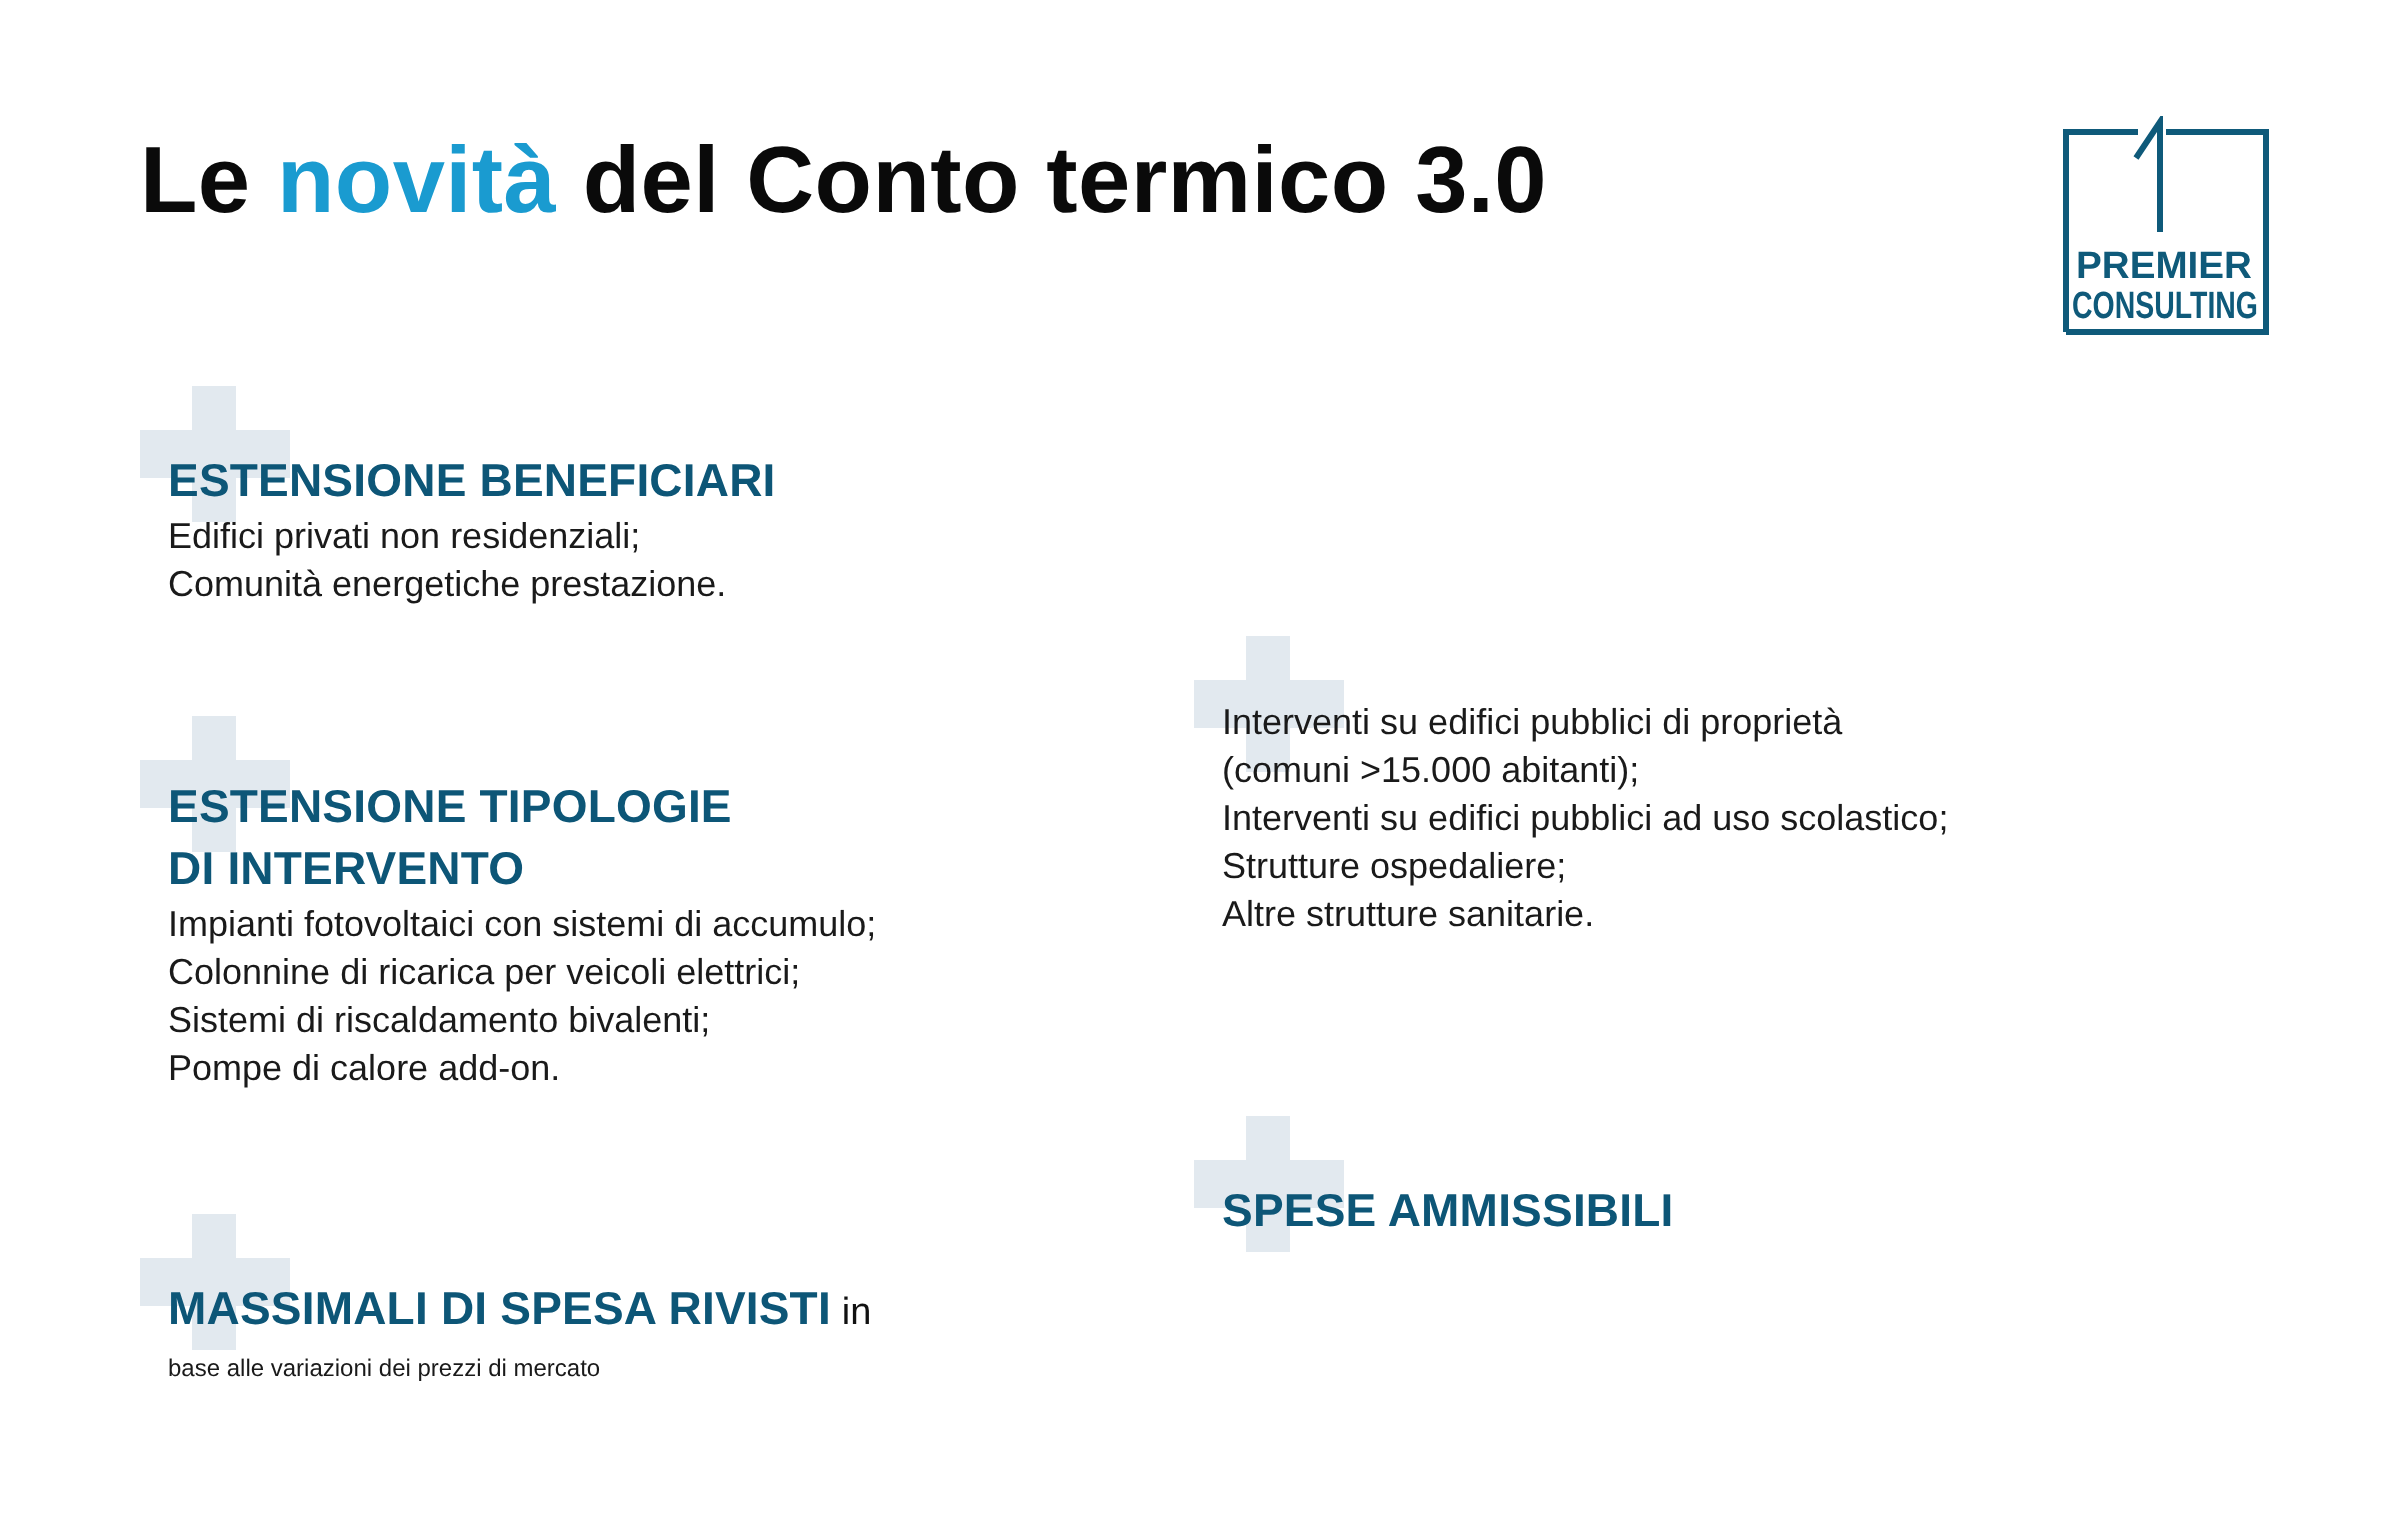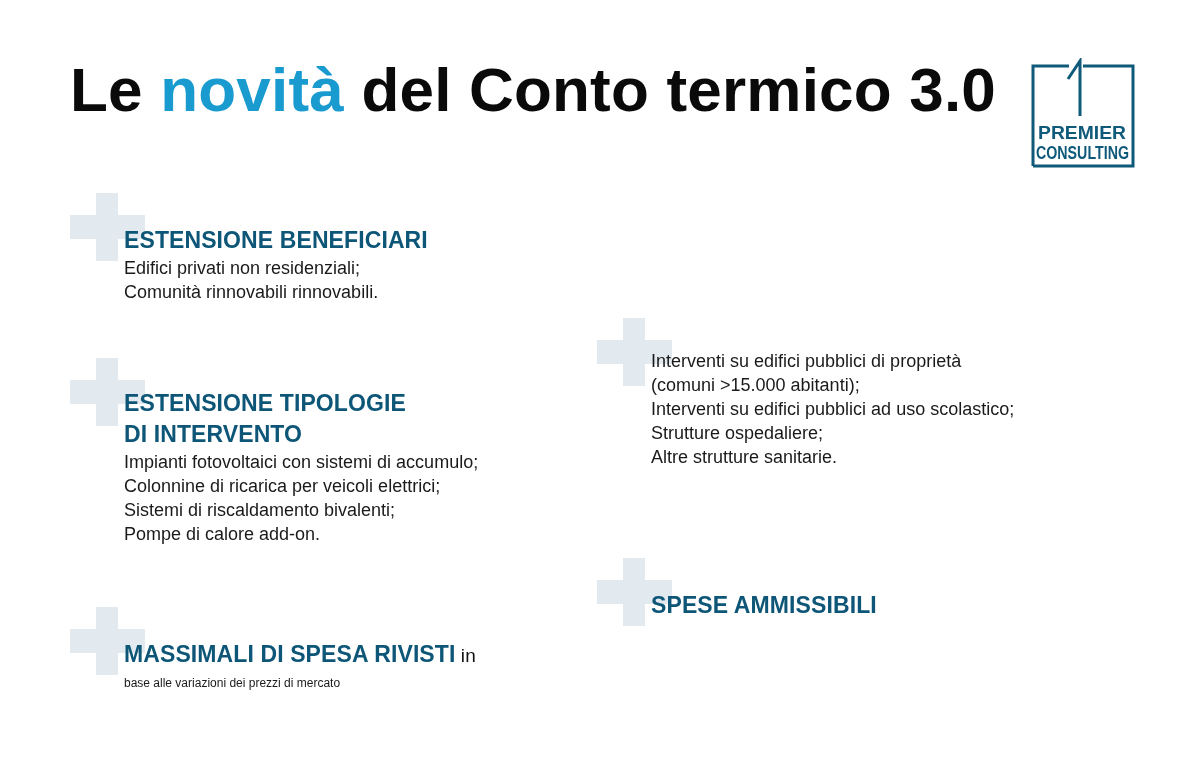--- a/index.html
+++ b/index.html
@@ -13,21 +13,21 @@
       position: relative;
       overflow: hidden;
       font-family: "Liberation Sans", "DejaVu Sans", sans-serif;
       color: #111111;
     }
     .title {
       position: absolute;
       left: 70px;
       top: 60px;
       margin: 0;
-      font-size: 62px;
+      font-size: 47px;
       font-weight: 700;
       letter-spacing: 0.2px;
       line-height: 60px;
       color: #0a0a0a;
       white-space: nowrap;
       text-align: right;
     }
     .title .accent { color: #1a9bd0; }
 
     
@@ -62,21 +62,20 @@
       top: 22px;
       width: 75px;
       height: 24px;
       background: #e2e9ef;
     }
 
     
     .section {
       position: absolute;
       z-index: 1;
-      margin-left: 40px;
     }
     .heading {
       margin: 0;
       font-size: 23px;
       font-weight: 700;
       line-height: 31px;
       color: #0d5677;
       letter-spacing: 0.1px;
       text-transform: uppercase;
     }
@@ -141,21 +140,21 @@
   </div>
 <div class="plus" style="left:597px; top:558px;">
     <div class="v"></div>
     <div class="h"></div>
   </div>
 
 <div class="section" style="left:84px; top:225px;">
   <h2 class="heading">ESTENSIONE BENEFICIARI</h2>
   <ul class="lines">
     <li>Edifici privati non residenziali;</li>
-    <li>Comunità rinnovabili rinnovabili.</li>
+    <li>Comunità energetiche prestazione.</li>
   </ul>
 </div>
 
 <div class="section" style="left:84px; top:388px;">
   <h2 class="heading">
     <span>ESTENSIONE TIPOLOGIE</span><br>
     <span>DI INTERVENTO</span>
   </h2>
   <ul class="lines">
     <li>Impianti fotovoltaici con sistemi di accumulo;</li>

